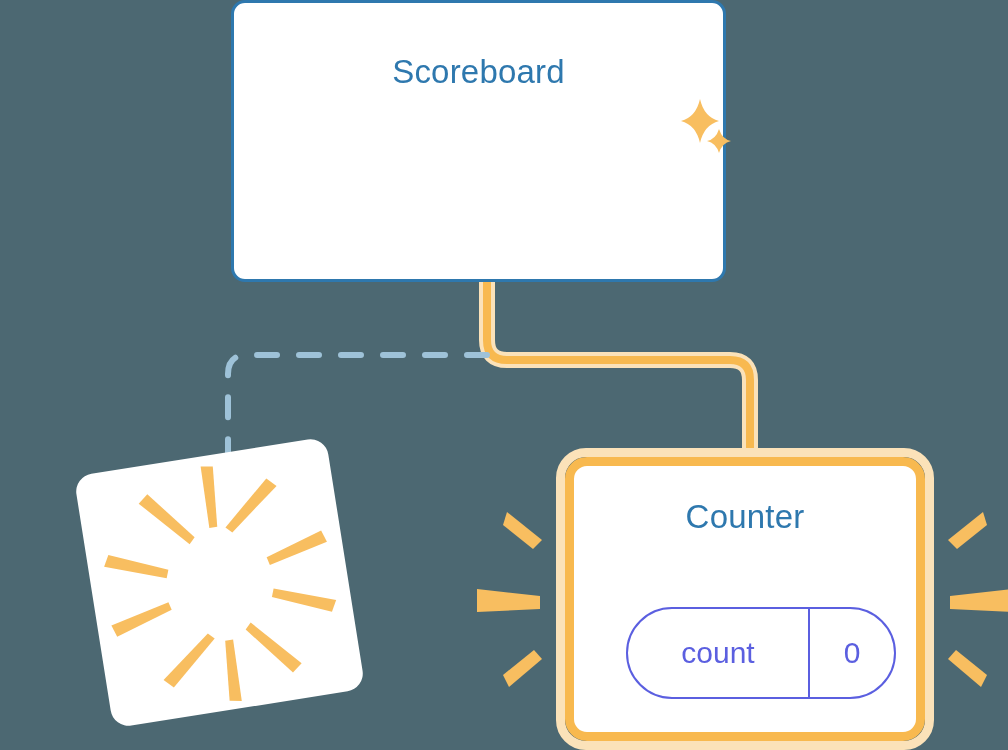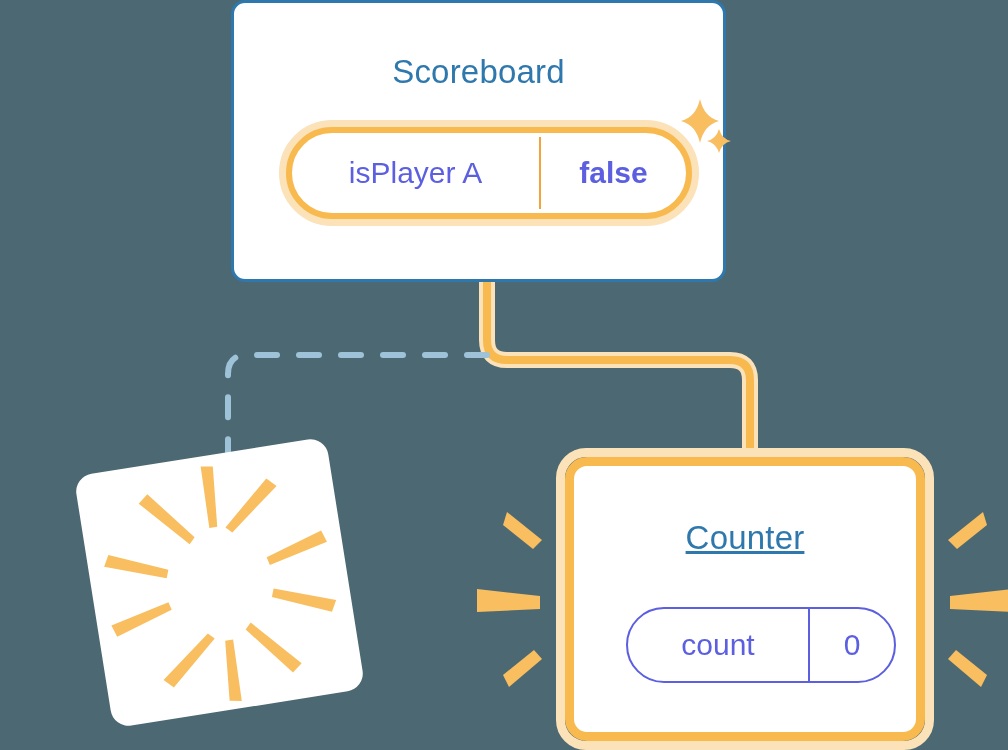--- a/index.html
+++ b/index.html
@@ -116,29 +116,28 @@
   .card-counter-inner {
     position: absolute;
     left: 0; top: 0;
     right: 0; bottom: 0;
     border: 9px solid #F8B94F;
     border-radius: 22px;
     box-sizing: border-box;
     background: #FFFFFF;
   }
   .card-counter .card-title {
-    margin-top: 53px;
-    text-decoration: underline;
+    margin-top: 32px;
   }
   .pill-plain {
     position: absolute;
     left: 52px;
     top: 141px;
     width: 270px;
-    height: 76px;
+    height: 92px;
     border: 2px solid #5B5FE0;
     border-radius: 46px;
     box-sizing: border-box;
     background: #FFFFFF;
     display: flex;
     align-items: stretch;
   }
   .pill-plain .cell-key {
     flex: 0 0 180px;
     display: flex;
@@ -221,28 +220,20 @@
           <polygon points="18,165 14,153 74,139 76,147"></polygon>
           <polygon points="16,94 22,83 79,107 76,115"></polygon>
           <polygon points="60,37 70,29 110,79 104,85"></polygon>
         </g>
       </svg>
     </div>
 
     <div class="card-scoreboard">
       <div class="card-title">Scoreboard</div>
 
-      <div class="pill-wrap-hl">
-        <div class="pill-glow"></div>
-        <div class="pill-hl">
-          <div class="cell-key">isPlayer A</div>
-          <div class="divider-hl"></div>
-          <div class="cell-val">false</div>
-        </div>
-      </div>
     </div>
 
     <div class="card-counter">
       <div class="card-counter-inner">
         <div class="card-title">Counter</div>
 
         <div class="pill-plain">
           <div class="cell-key">count</div>
           <div class="divider-plain"></div>
           <div class="cell-val">0</div>

